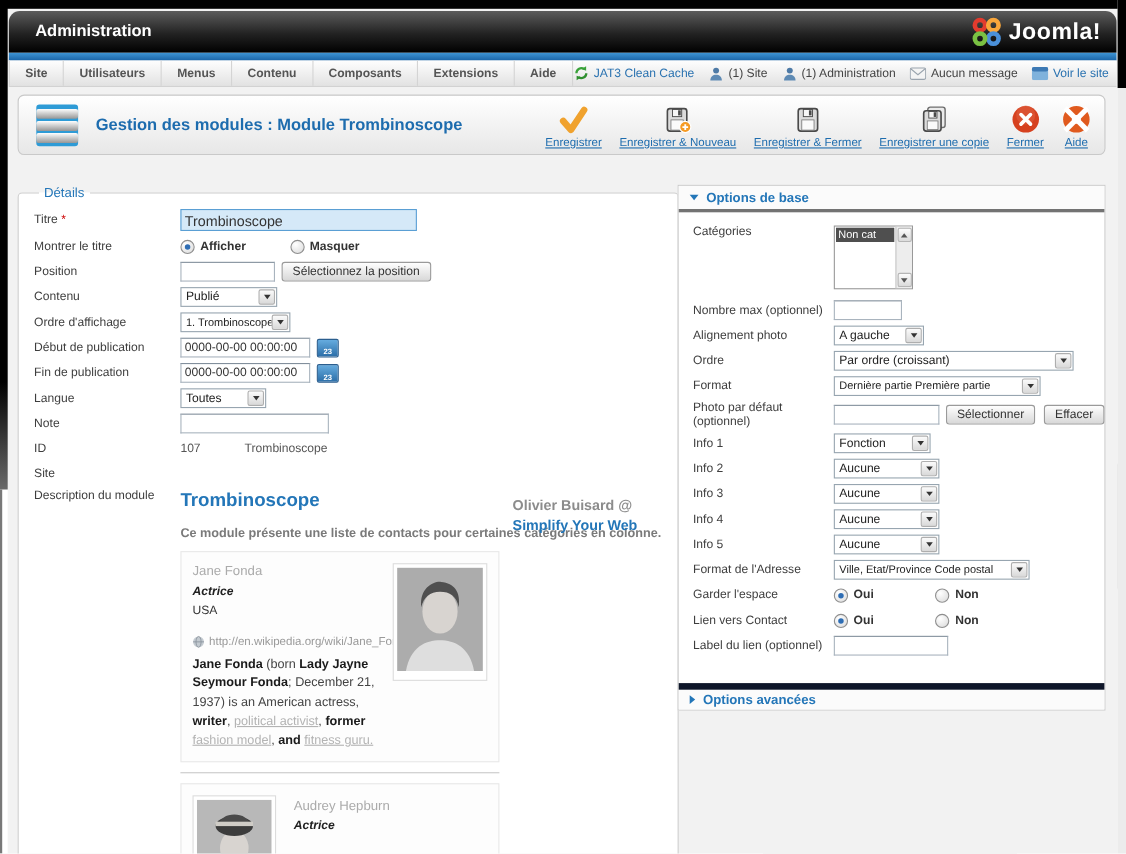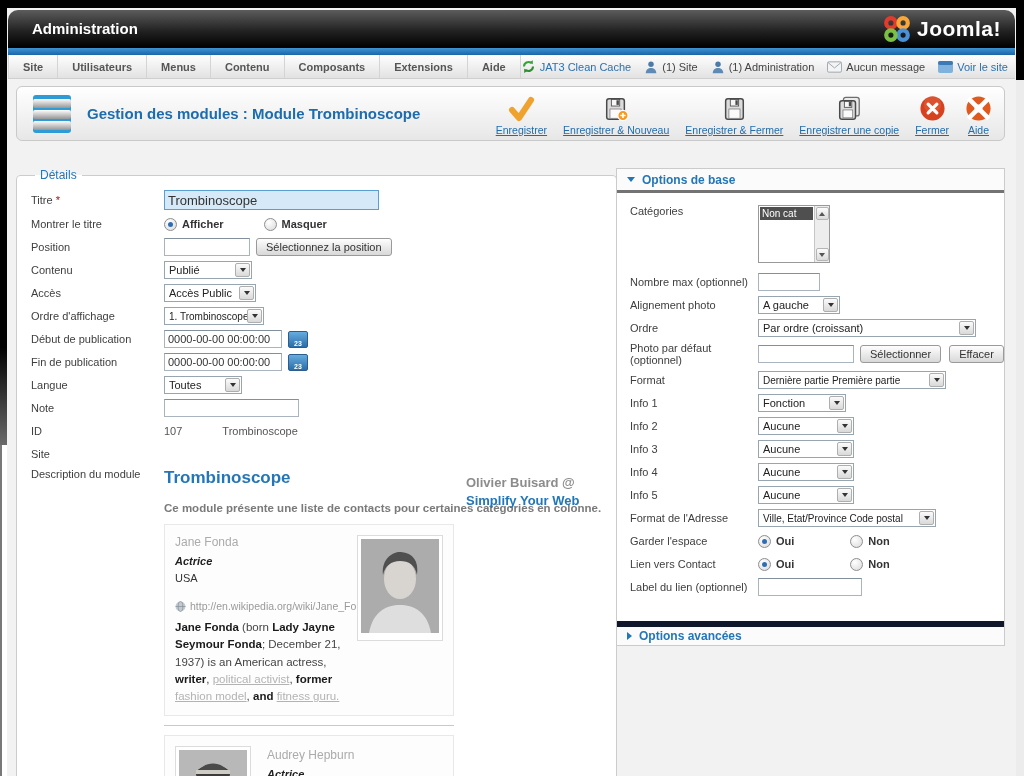--- a/index.html
+++ b/index.html
@@ -330,27 +330,20 @@
     </div>
 
     <div class="frow">
       <span class="flabel">Contenu</span>
       <span class="sel" style="width:88px">
         <span class="stxt">Publié</span>
         <span class="sarr"></span>
       </span>
     </div>
 
-    <div class="frow">
-      <span class="flabel">Accès</span>
-      <span class="sel" style="width:92px">
-        <span class="stxt">Accès Public</span>
-        <span class="sarr"></span>
-      </span>
-    </div>
 
     <div class="frow">
       <span class="flabel">Ordre d'affichage</span>
       <span class="sel" style="width:100px">
         <span class="stxt" style="font-size:10px">1. Trombinoscope</span>
         <span class="sarr"></span>
       </span>
     </div>
 
     <div class="frow">
@@ -487,32 +480,32 @@
 
       <div class="orow">
         <span class="olabel">Ordre</span>
         <span class="sel" style="width:218px">
           <span class="stxt">Par ordre (croissant)</span>
           <span class="sarr"></span>
         </span>
       </div>
 
       <div class="orow">
+        <span class="olabel">Format</span>
+        <span class="sel" style="width:188px">
+          <span class="stxt" style="font-size:10px">Dernière partie Première partie</span>
+          <span class="sarr"></span>
+        </span>
+      </div>
+
+      <div class="orow">
         <span class="olabel">Photo par défaut (optionnel)</span>
         <input class="tin" style="width: 96px;">
         <span class="btn" style="margin-left:6px">Sélectionner</span>
         <span class="btn" style="margin-left:8px">Effacer</span>
-      </div>
-
-      <div class="orow">
-        <span class="olabel">Format</span>
-        <span class="sel" style="width:188px">
-          <span class="stxt" style="font-size:10px">Dernière partie Première partie</span>
-          <span class="sarr"></span>
-        </span>
       </div>
 
       <div class="orow">
         <span class="olabel">Info 1</span>
         <span class="sel" style="width:88px">
           <span class="stxt">Fonction</span>
           <span class="sarr"></span>
         </span>
       </div>
       <div class="orow">

